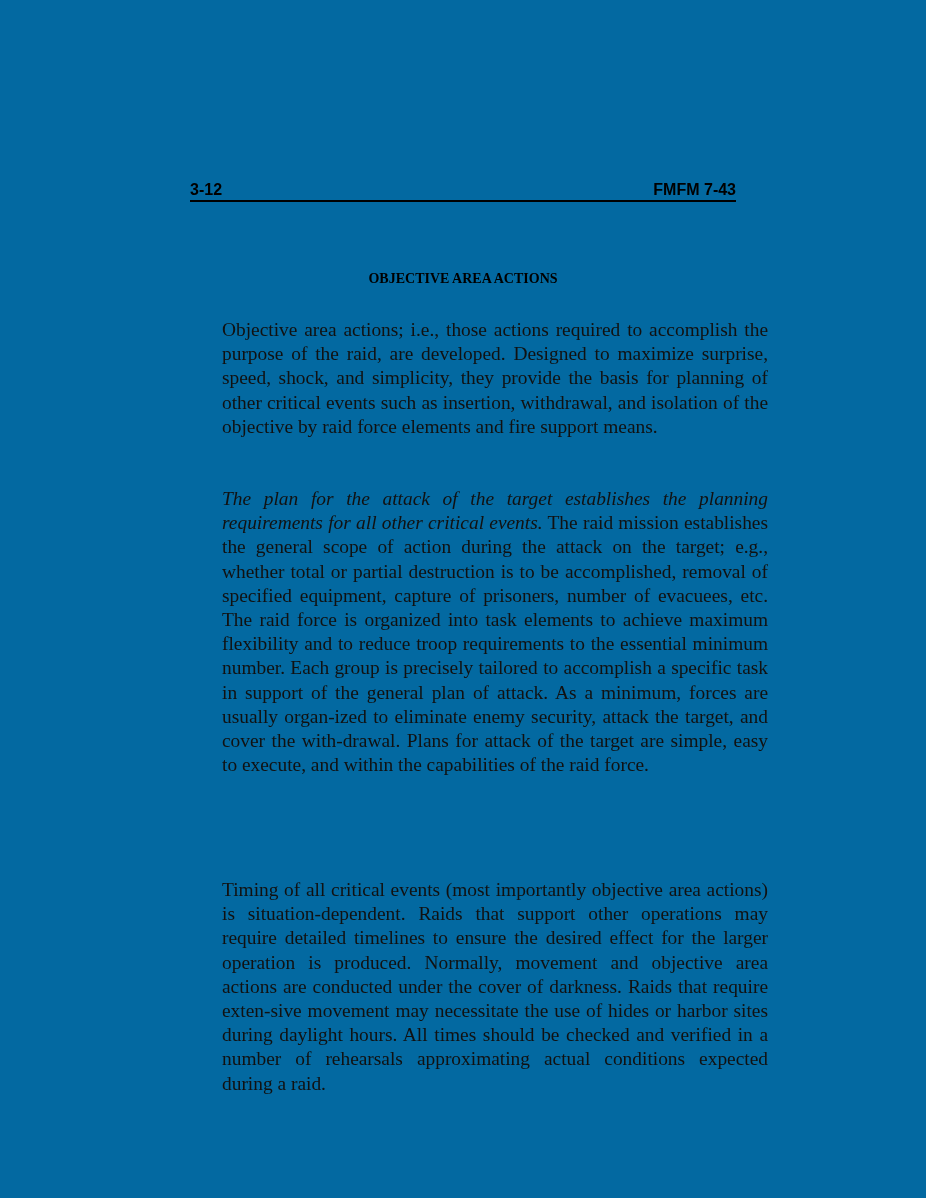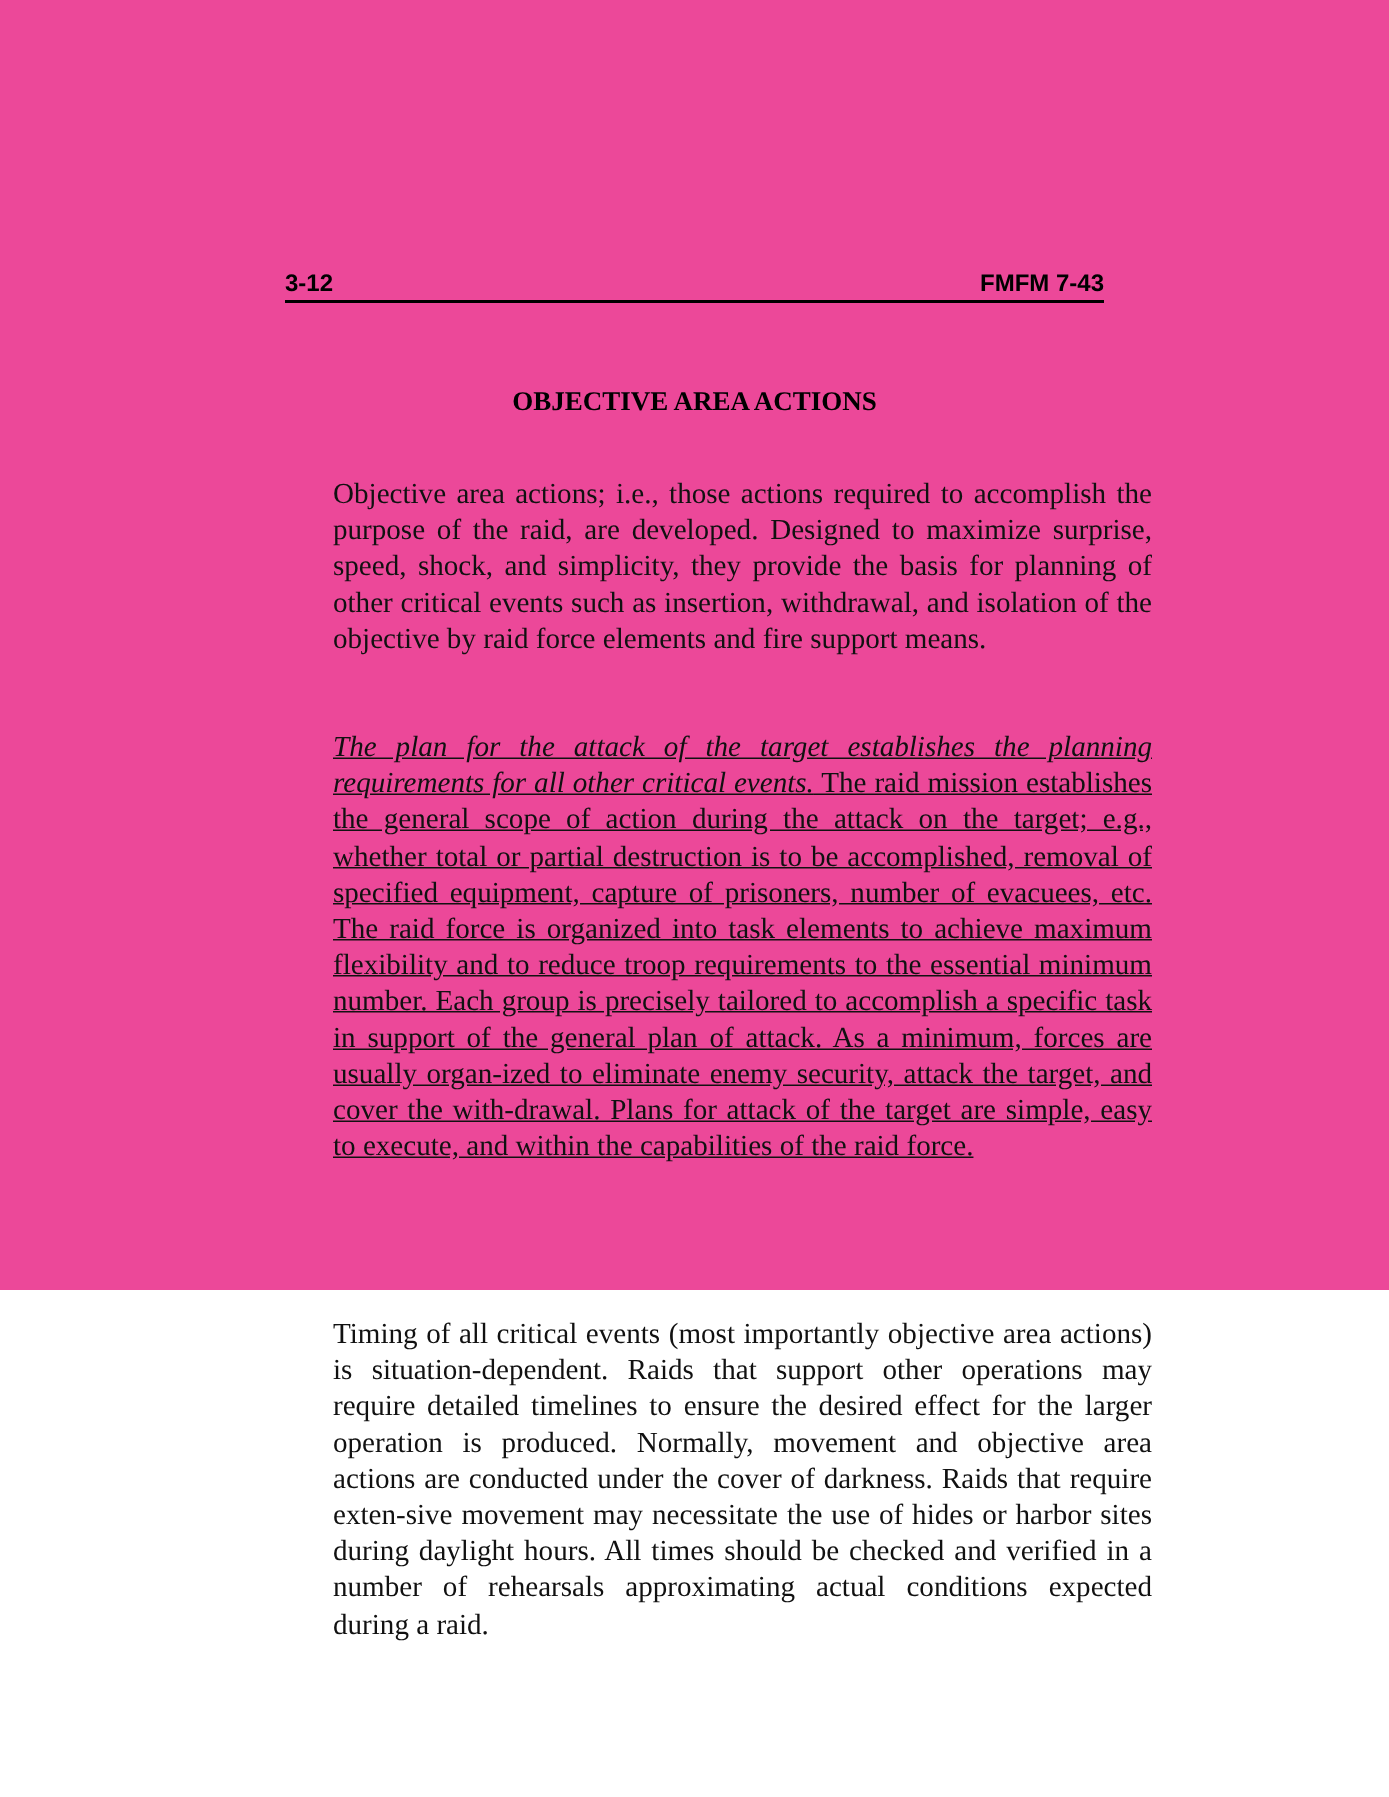--- a/index.html
+++ b/index.html
@@ -1,29 +1,29 @@
 <!DOCTYPE html>
 <html><head>
 <meta charset="utf-8">
 <style>
   html, body { margin:0; padding:0; background:#ffffff; }
   body { width:926px; height:1198px; position:relative; overflow:hidden; }
-  .page { position:absolute; left:0; top:0; width:926px; height:860px; background:#ec4899; }
+  .page { position:absolute; left:0; top:0; width:926px; height:1198px; background:#0369a1; }
   .header { position:absolute; left:190px; top:182px; width:546px; height:18px;
             border-bottom:2px solid #000; font-family:"Liberation Sans", sans-serif;
             font-weight:bold; font-size:16px; color:#000; line-height:16px; }
   .header .left { position:absolute; left:0; top:0; }
   .header .right { position:absolute; right:0; top:0; }
-  .title { position:absolute; left:190px; top:257px; width:546px; text-align:center;
-           font-family:"Liberation Serif", serif; font-weight:bold; font-size:18px; color:#000; letter-spacing:0; }
+  .title { position:absolute; left:190px; top:271px; width:546px; text-align:center;
+           font-family:"Liberation Serif", serif; font-weight:bold; font-size:14px; color:#000; letter-spacing:0; }
   .para { position:absolute; left:190px; width:546px; font-family:"Liberation Serif", serif;
           font-size:19.4px; line-height:24.2px; color:#111; text-align:justify;margin-left:32px; }
   .para .it { font-style:italic; }
   .p1 { top:318px; }
-  .p2 { top:487px;text-decoration:underline; }
+  .p2 { top:487px; }
   .p3 { top:878px; }
 </style>
 </head>
 <body>
 
 <div class="page">
   <div class="header">
     <span class="left">3-12</span>
     <span class="right">FMFM 7-43</span>
   </div>

